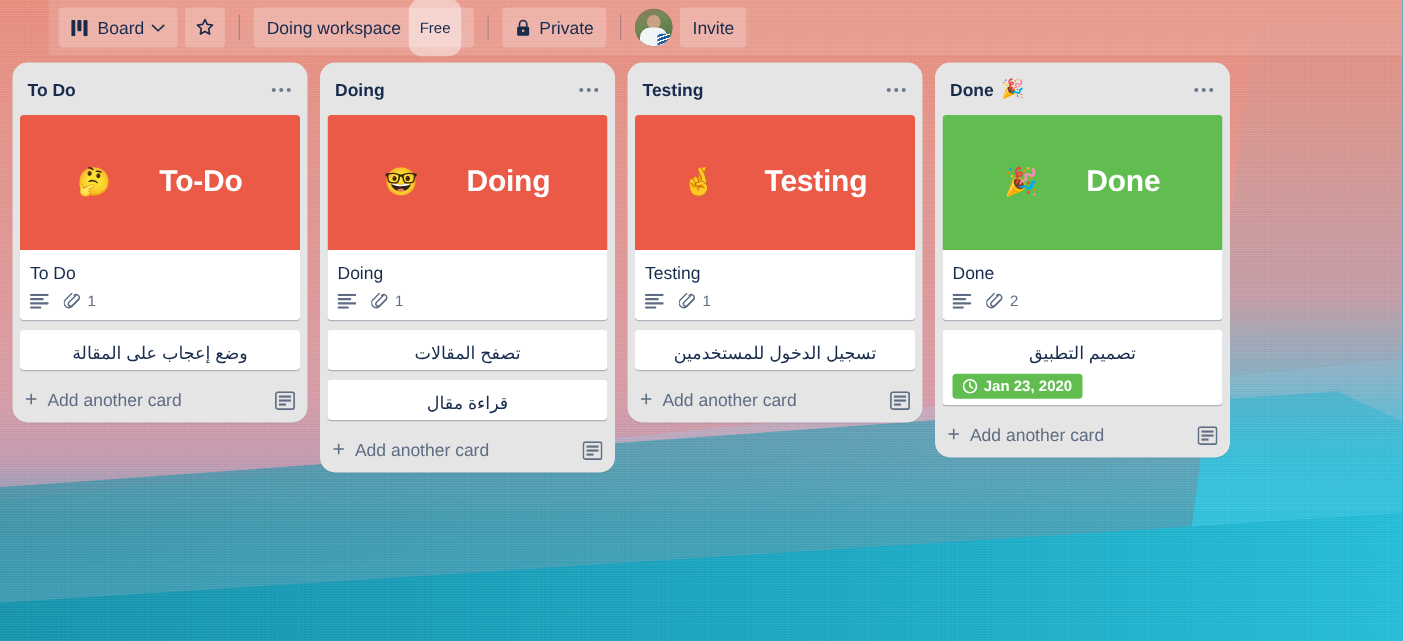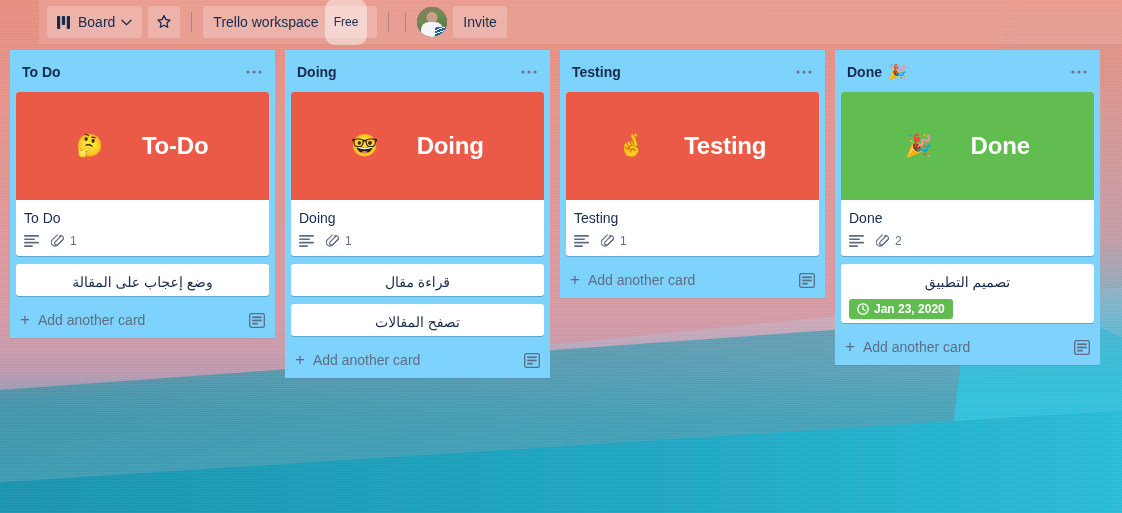--- a/index.html
+++ b/index.html
@@ -103,23 +103,23 @@
   .avatar .logo { position:absolute; right:2px; bottom:1px; width:10px; height:9px;
       background: repeating-linear-gradient(-20deg,#1e5fa8 0 2px, #ffffff 2px 3px); }
 
   
   .board {
     position: relative; z-index: 9;
     display: flex; align-items: flex-start;
     gap: 10px; padding: 6px 10px 0 10px;
   }
   .list {
-    width: 265px; flex: none;
-    background: #7dd3fc;
-    border-radius: 0;
+    width: 236px; flex: none;
+    background: #e5e5e5;
+    border-radius: 12px;
     padding-bottom: 0;
     box-shadow: 0 1px 0 rgba(9,30,66,0.08);
   }
   .list-header {
     display: flex; align-items: center; justify-content: space-between;
     padding: 10px 8px 8px 12px;
   }
   .list-title {
     font-size: 14px; font-weight: bold; color: #172b4d;
     display: flex; align-items: center; gap: 6px;
@@ -201,26 +201,36 @@
     <span>
       <svg width="16" height="16" viewBox="0 0 16 16">
         <path d="M8 1.6l1.85 3.9 4.15.55-3.05 2.95.78 4.25L8 11.25 4.27 13.25l.78-4.25L2 6.05l4.15-.55z" fill="none" stroke="#172b4d" stroke-width="1.3" stroke-linejoin="round"></path>
       </svg>
     </span>
   </div>
 
   <div class="tb-sep"></div>
 
   <div class="tb-btn">
-    <span>Trello workspace</span>
+    <span>Doing workspace</span>
     <span class="free-pill">Free</span>
   </div>
 
   <div class="tb-sep"></div>
 
+  <div class="tb-btn">
+    <span>
+      <svg width="13" height="15" viewBox="0 0 13 15">
+        <path d="M3.6 6.2V4.3a2.9 2.9 0 0 1 5.8 0v1.9" fill="none" stroke="#172b4d" stroke-width="1.3"></path>
+        <rect x="1.7" y="6.2" width="9.6" height="7.4" rx="1.2" fill="#172b4d"></rect>
+        <circle cx="6.5" cy="9.6" r="1.1" fill="#f0a091"></circle>
+      </svg>
+    </span>
+    <span>Private</span>
+  </div>
 
   <div class="tb-sep"></div>
 
   <div class="avatar">
     <span class="sky"></span>
     <span class="face"></span>
     <span class="body"></span>
     <span class="logo"></span>
   </div>
 
@@ -334,26 +344,26 @@
                     <path d="M9.9 2.8a2.7 2.7 0 0 1 3.8 3.8L7.6 12.7A4 4 0 0 1 2 7.1L7.8 1.3" fill="none" stroke="#5e6c84" stroke-width="1.2" stroke-linecap="round" transform="translate(-0.8,-0.4) scale(0.92)"></path>
                   </svg>
                 </span>
                 <span>1</span>
               </span>
             </div>
           </div>
         </div>
         <div class="card">
           <div class="card-body">
+            <div class="card-title rtl">تصفح المقالات</div>
+          </div>
+        </div>
+        <div class="card">
+          <div class="card-body">
             <div class="card-title rtl">قراءة مقال</div>
-          </div>
-        </div>
-        <div class="card">
-          <div class="card-body">
-            <div class="card-title rtl">تصفح المقالات</div>
           </div>
         </div>
       </div>
       <div class="add-card">
         <span class="add-left">
           <span class="plus">+</span>
           <span>Add another card</span>
         </span>
         <span>
           <svg width="16" height="15" viewBox="0 0 16 15">
@@ -402,20 +412,25 @@
                   <svg width="14" height="14" viewBox="0 0 14 14">
                     <path d="M11.2 4.1L5.4 9.9a1.9 1.9 0 0 0 2.7 2.7l5.2-5.2" fill="none" stroke="#5e6c84" stroke-width="1.2" stroke-linecap="round" transform="translate(-1.2,-2.1)"></path>
                     <path d="M9.9 2.8a2.7 2.7 0 0 1 3.8 3.8L7.6 12.7A4 4 0 0 1 2 7.1L7.8 1.3" fill="none" stroke="#5e6c84" stroke-width="1.2" stroke-linecap="round" transform="translate(-0.8,-0.4) scale(0.92)"></path>
                   </svg>
                 </span>
                 <span>1</span>
               </span>
             </div>
           </div>
         </div>
+        <div class="card">
+          <div class="card-body">
+            <div class="card-title rtl">تسجيل الدخول للمستخدمين</div>
+          </div>
+        </div>
       </div>
       <div class="add-card">
         <span class="add-left">
           <span class="plus">+</span>
           <span>Add another card</span>
         </span>
         <span>
           <svg width="16" height="15" viewBox="0 0 16 15">
             <rect x="0.7" y="0.7" width="14.6" height="13.6" rx="1.6" fill="none" stroke="#5e6c84" stroke-width="1.3"></rect>
             <rect x="3.2" y="3.4" width="9.6" height="1.7" fill="#5e6c84"></rect>

